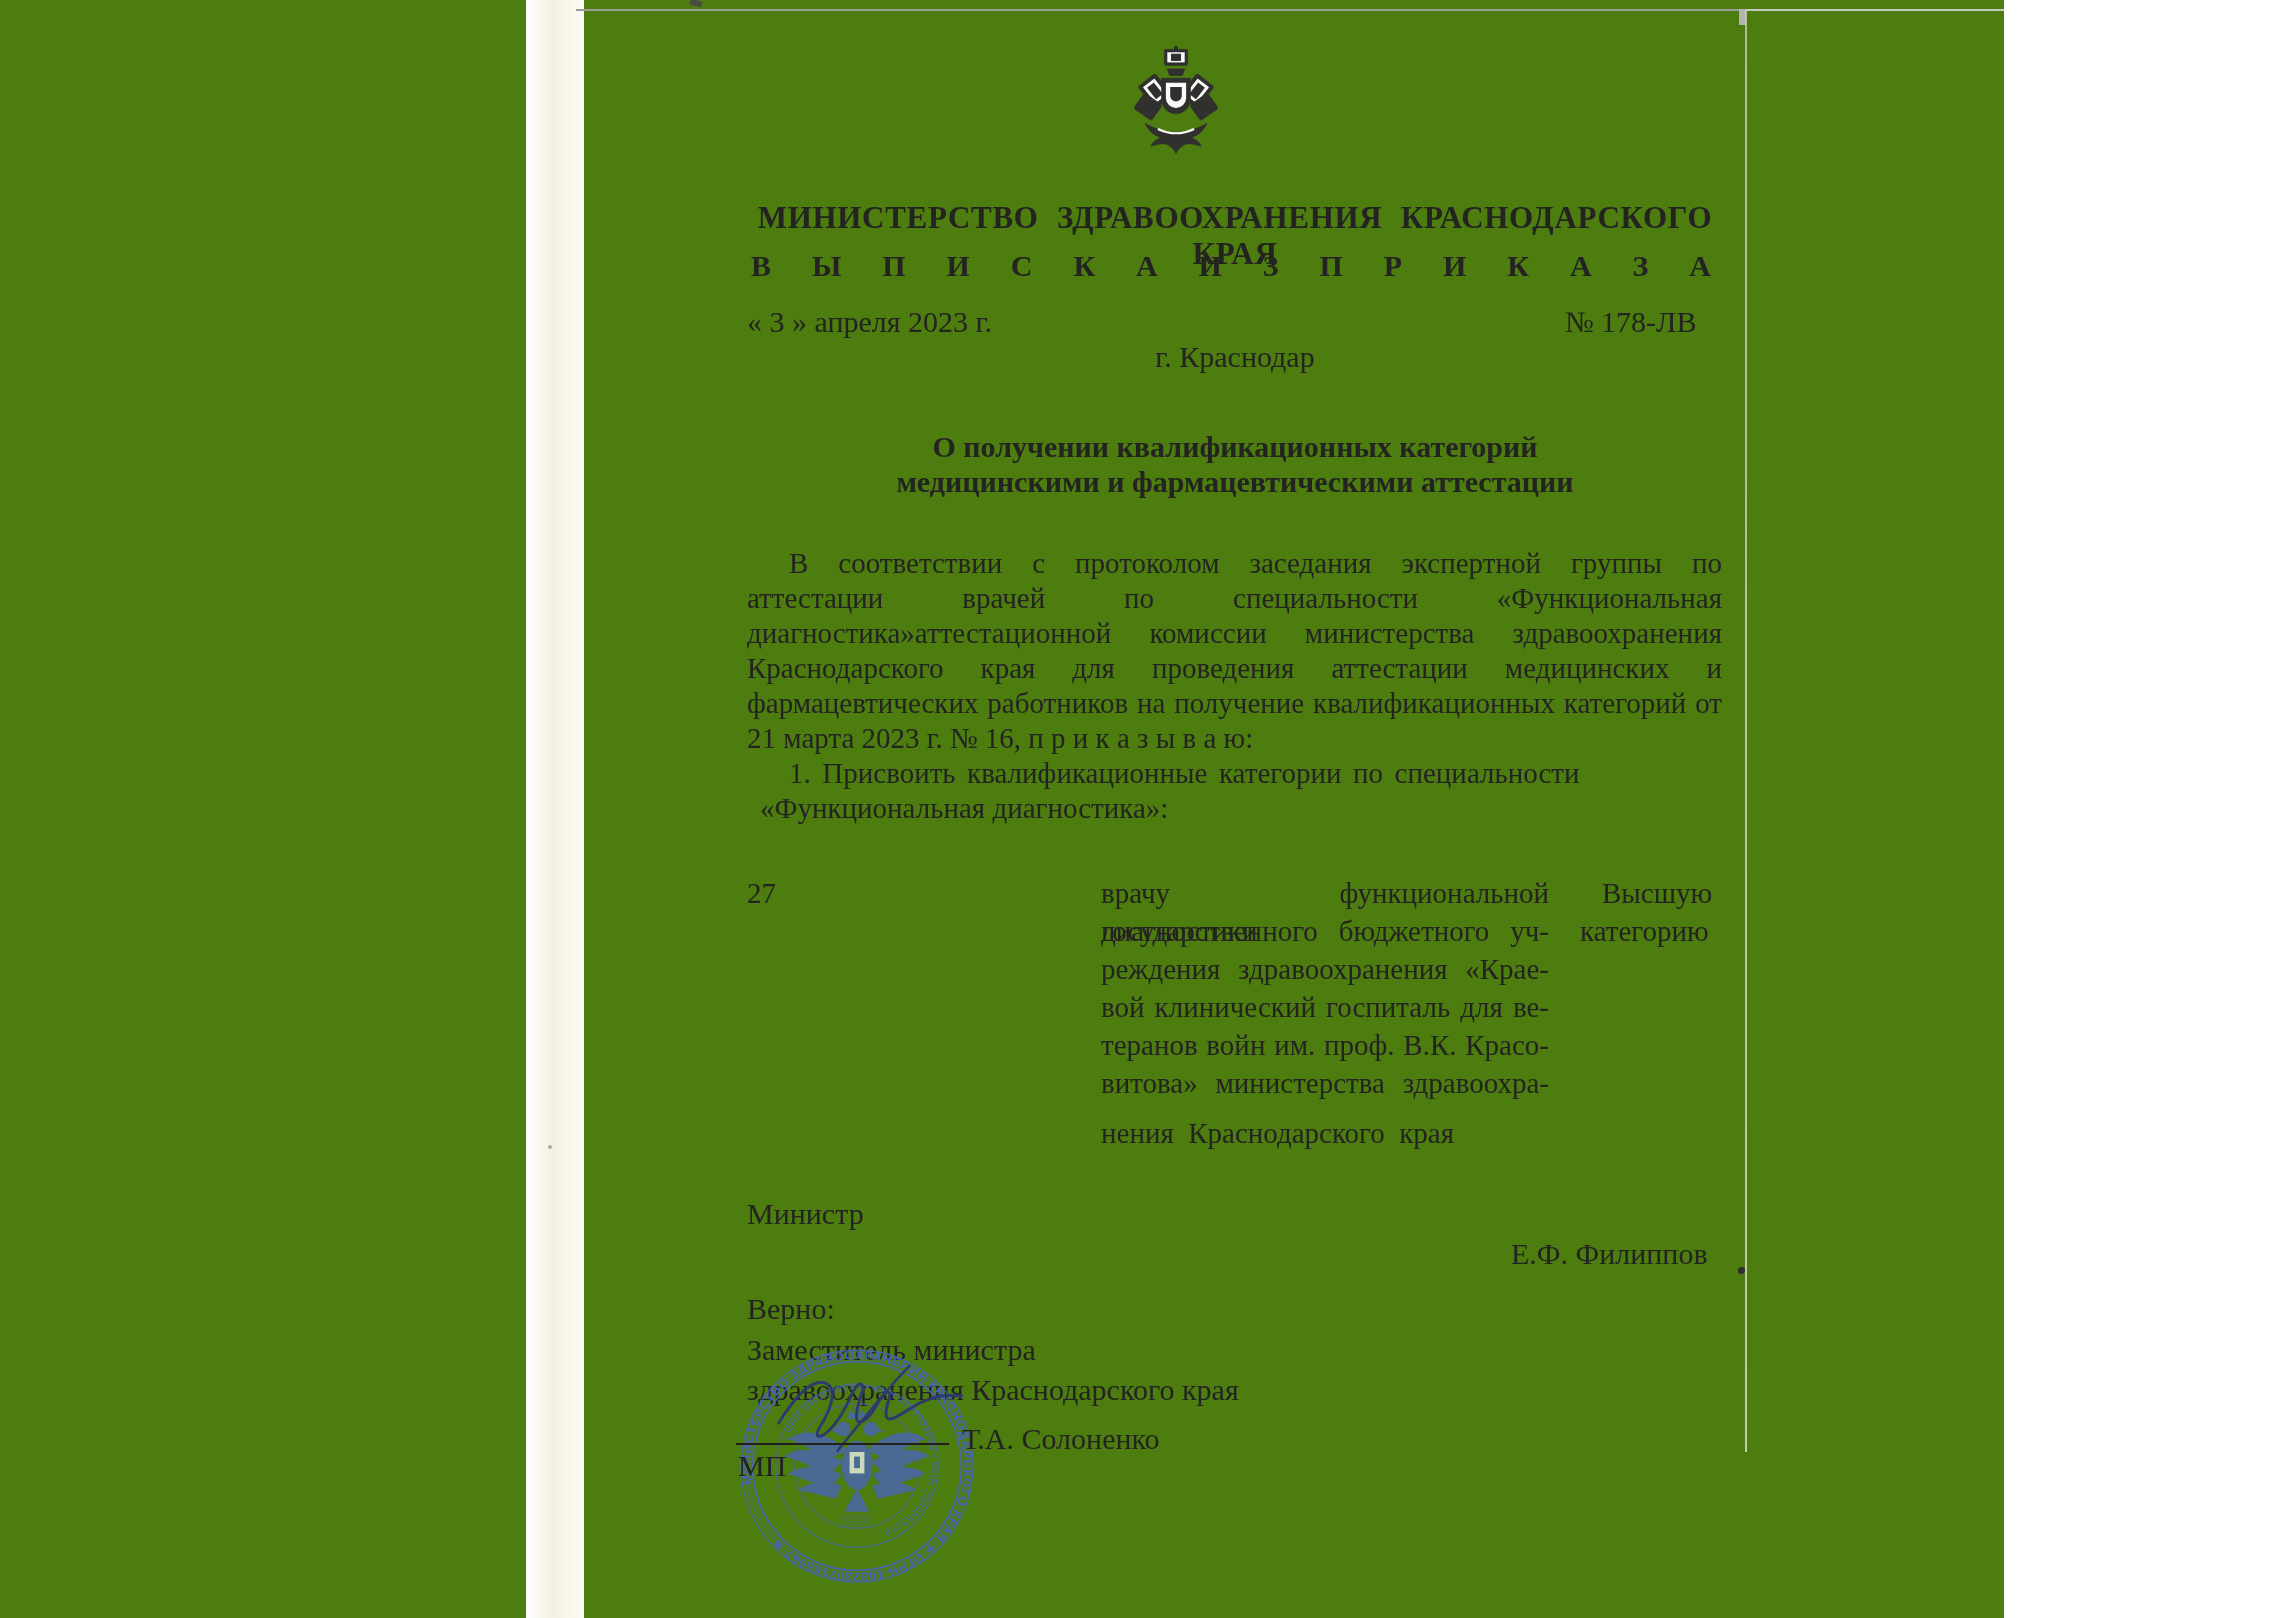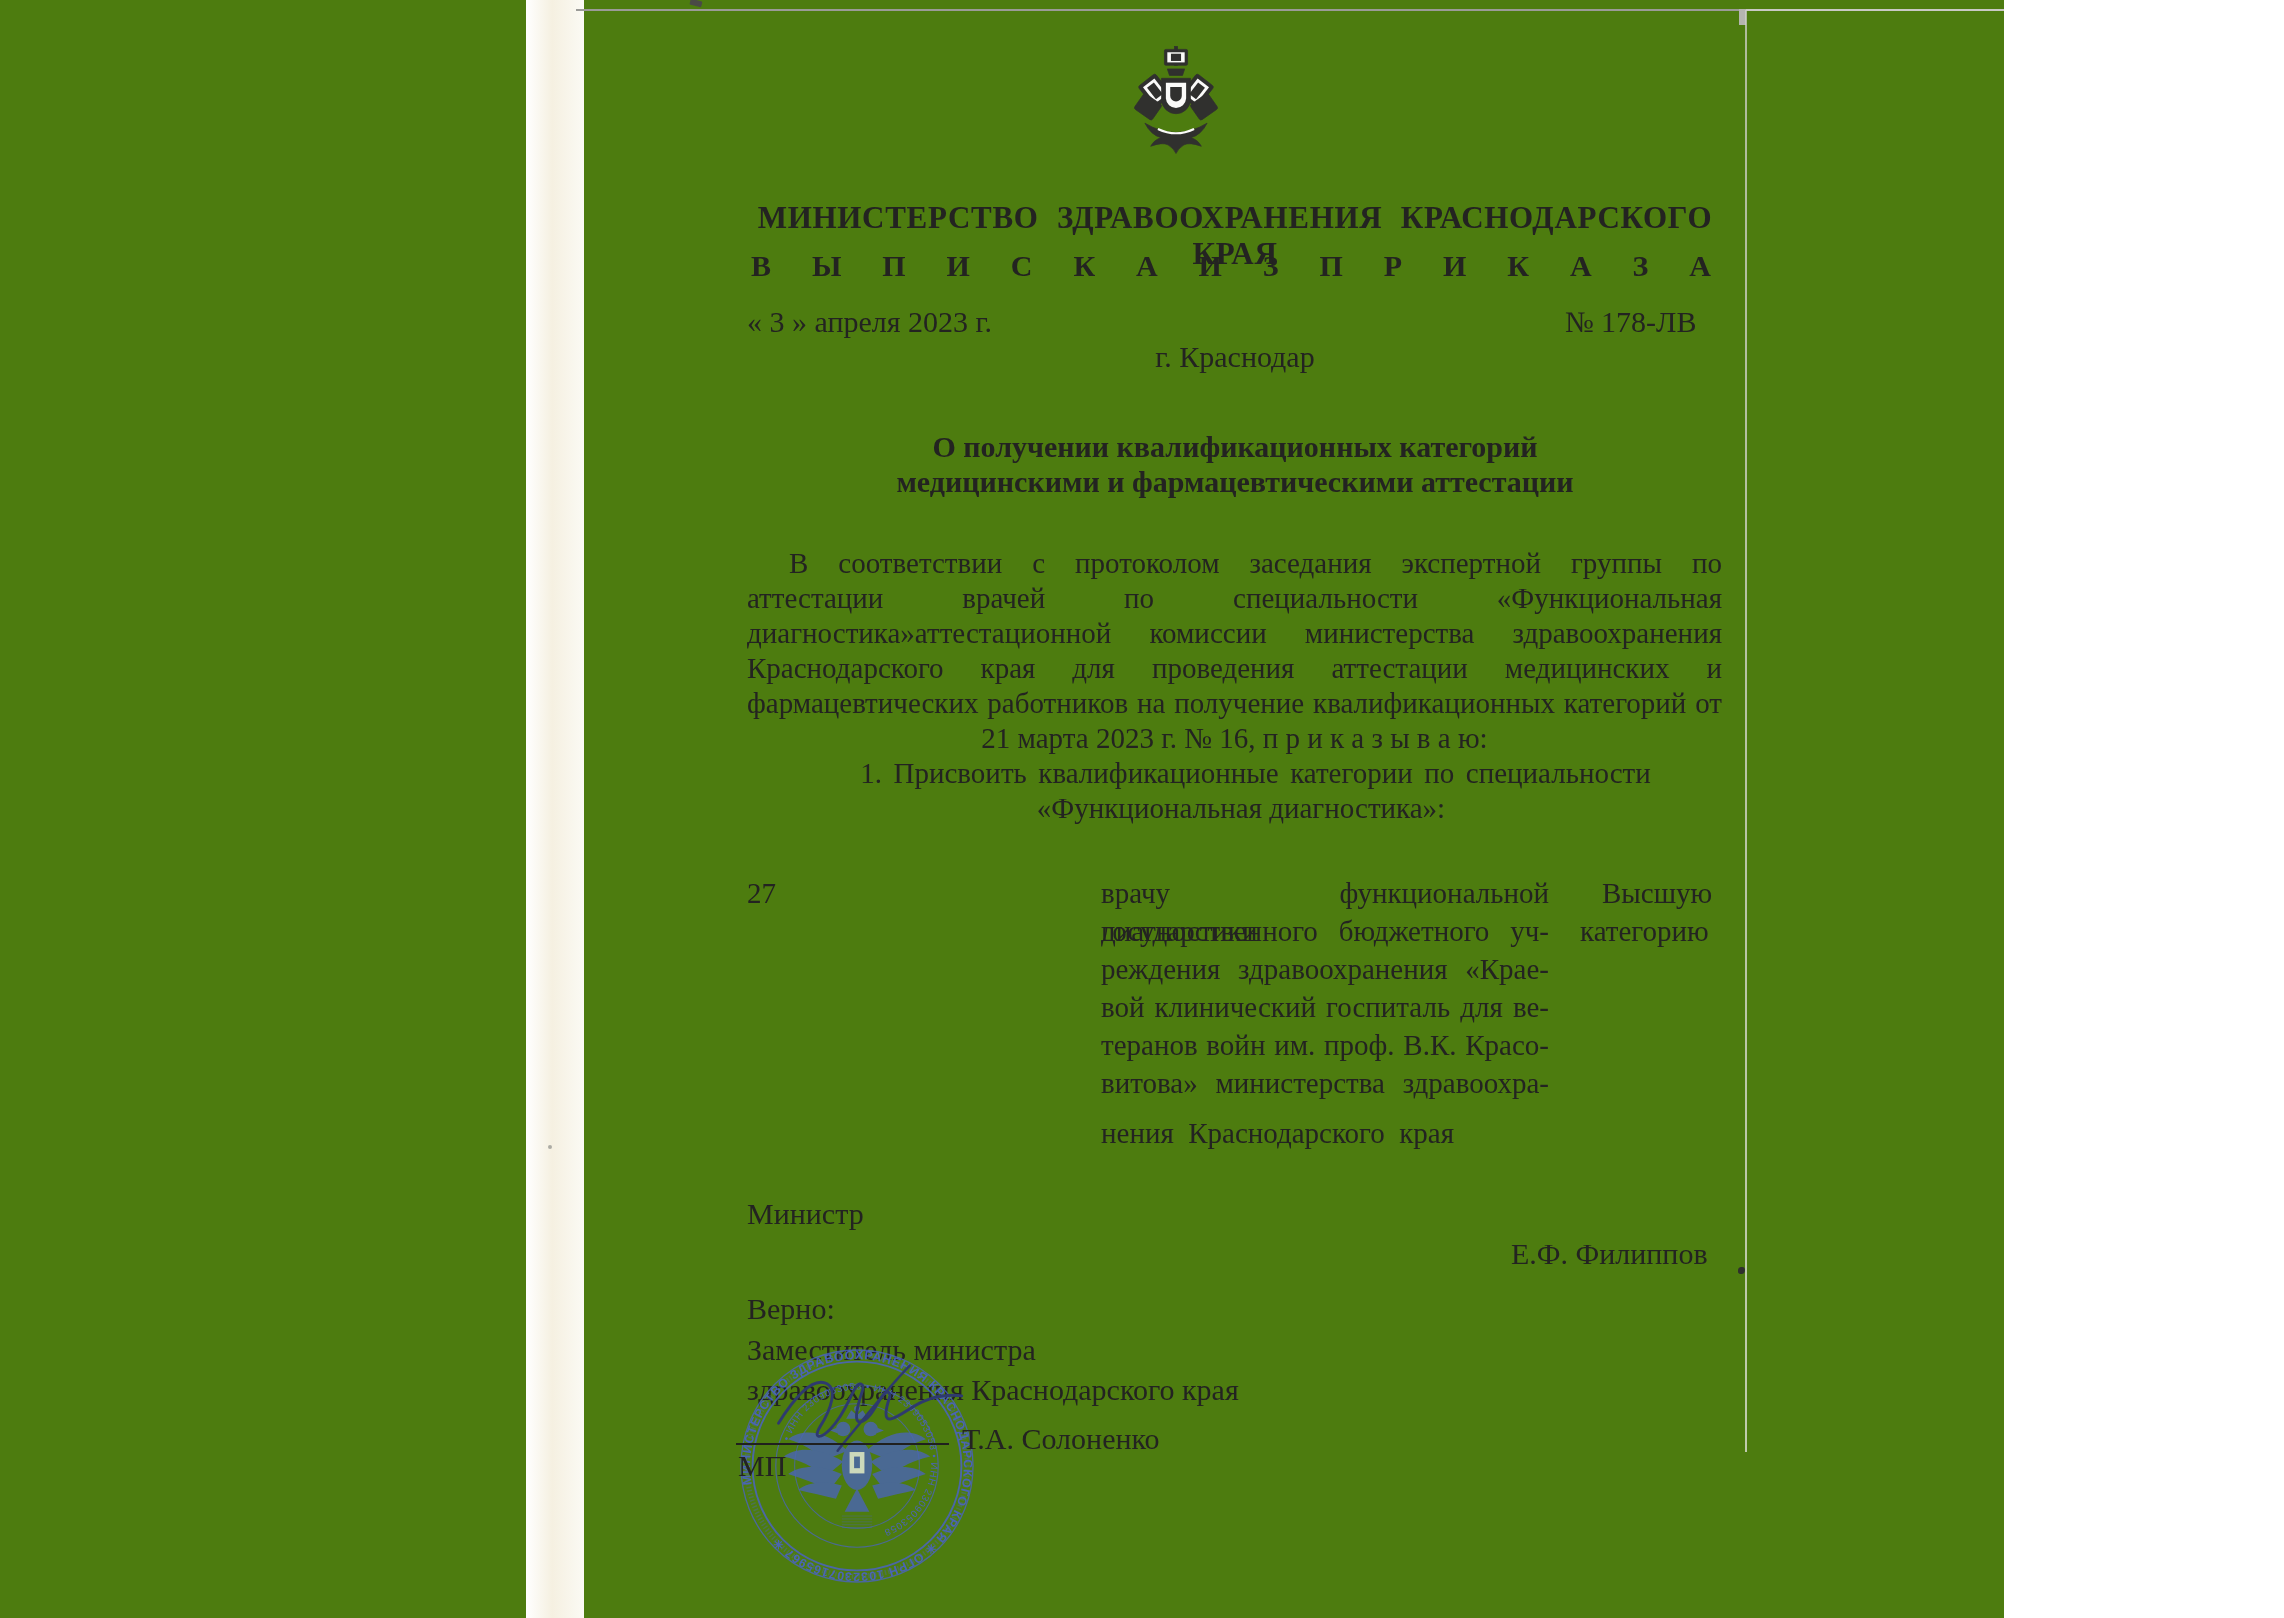--- a/index.html
+++ b/index.html
@@ -3,21 +3,21 @@
 <meta charset="utf-8">
 <style>
   html,body{margin:0;padding:0;background:#ffffff;}
   #canvas{position:relative;width:2004px;height:1618px;background:#4d7c0f;overflow:hidden;
           font-family:"Liberation Serif","DejaVu Serif",serif;color:#232321;}
   .abs{position:absolute;}
   .b{font-weight:bold;}
   .c{text-align:center;}
   
   .jl{text-align:justify;text-align-last:justify;}
-  .line40{font-size:29px;line-height:35px;height:35px;white-space:normal;text-align:center;}
+  .line40{font-size:29px;line-height:35px;height:35px;white-space:normal;}
   .line41{font-size:30px;line-height:36px;}
   .tline{font-size:29px;line-height:38px;height:38px;}
   .edge-strip{left:526px;top:0;width:58px;height:1618px;
       background:linear-gradient(90deg,#ffffff 0%,#f5f0e1 45%,#fbfaf4 100%);}
   .hline{height:1.4px;background:#9b9b97;}
   .speck{border-radius:50%;}
 </style>
 </head>
 <body>
 

